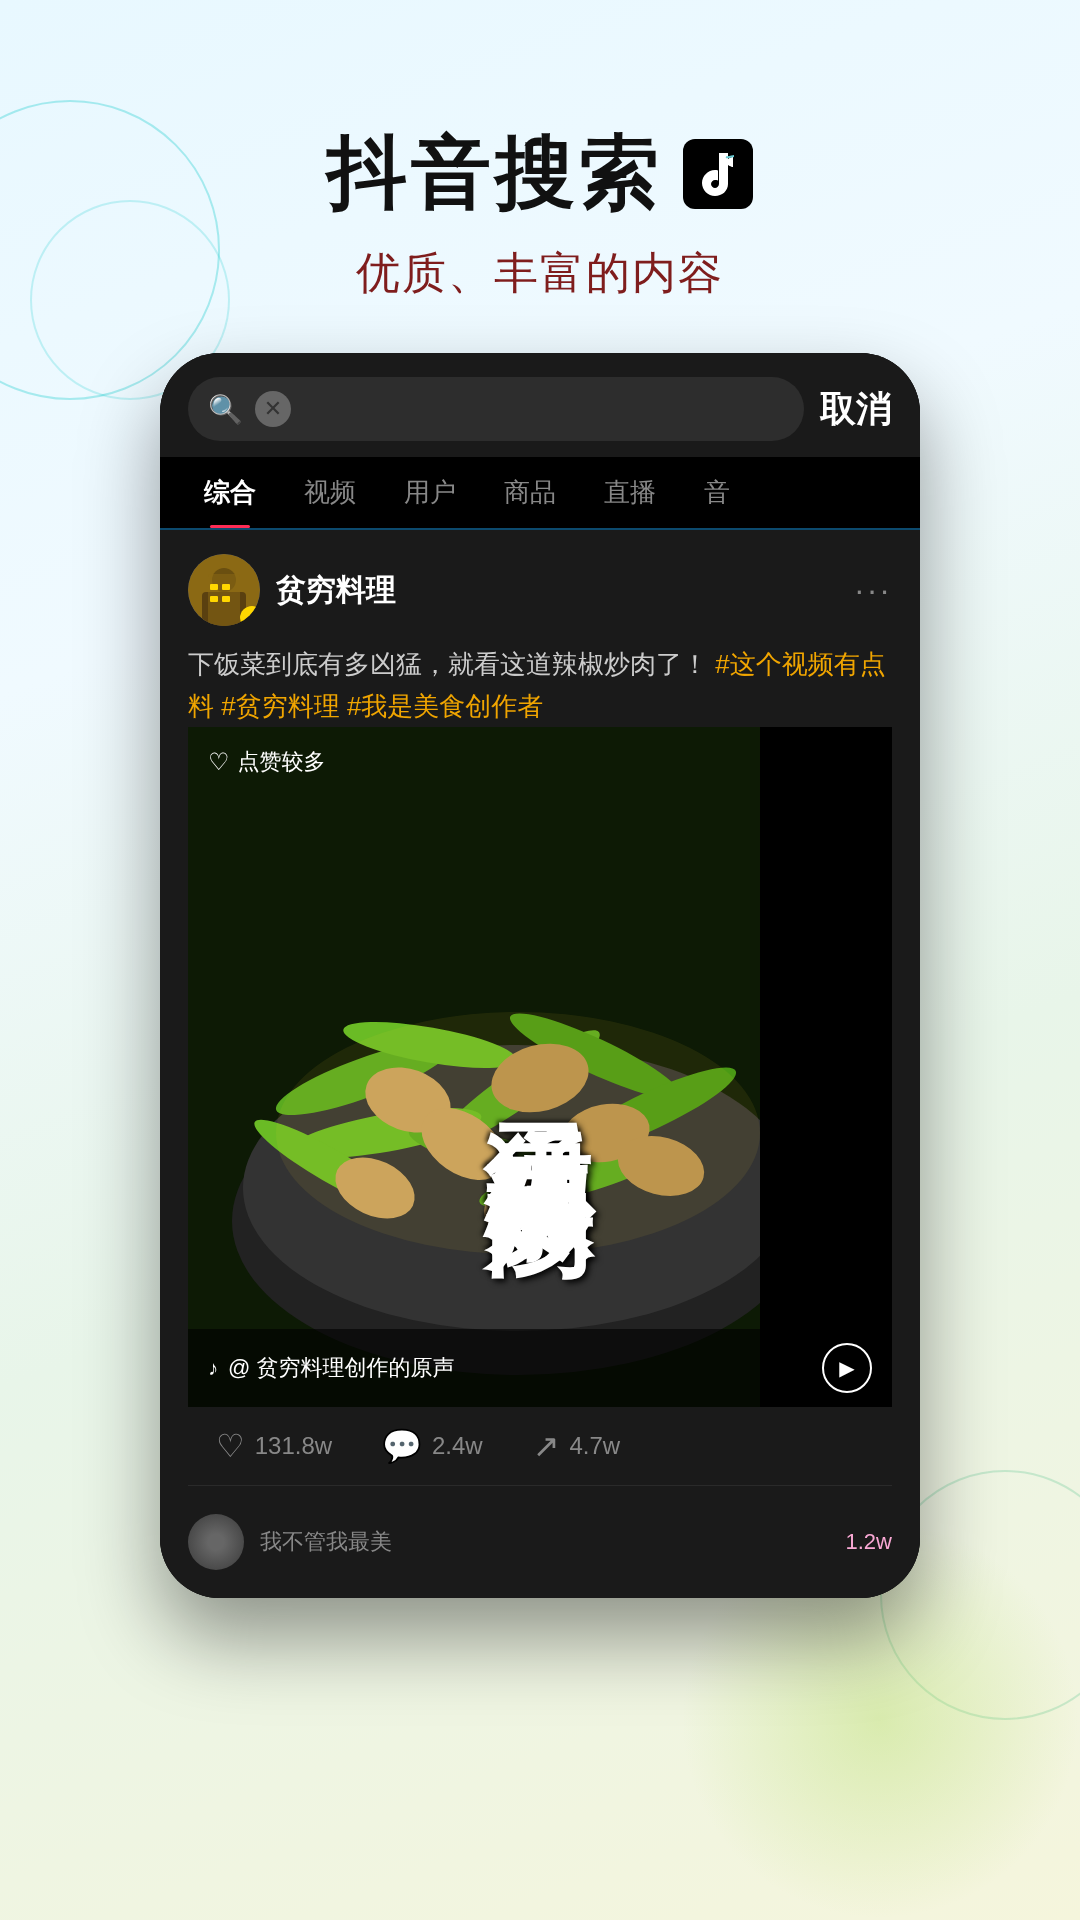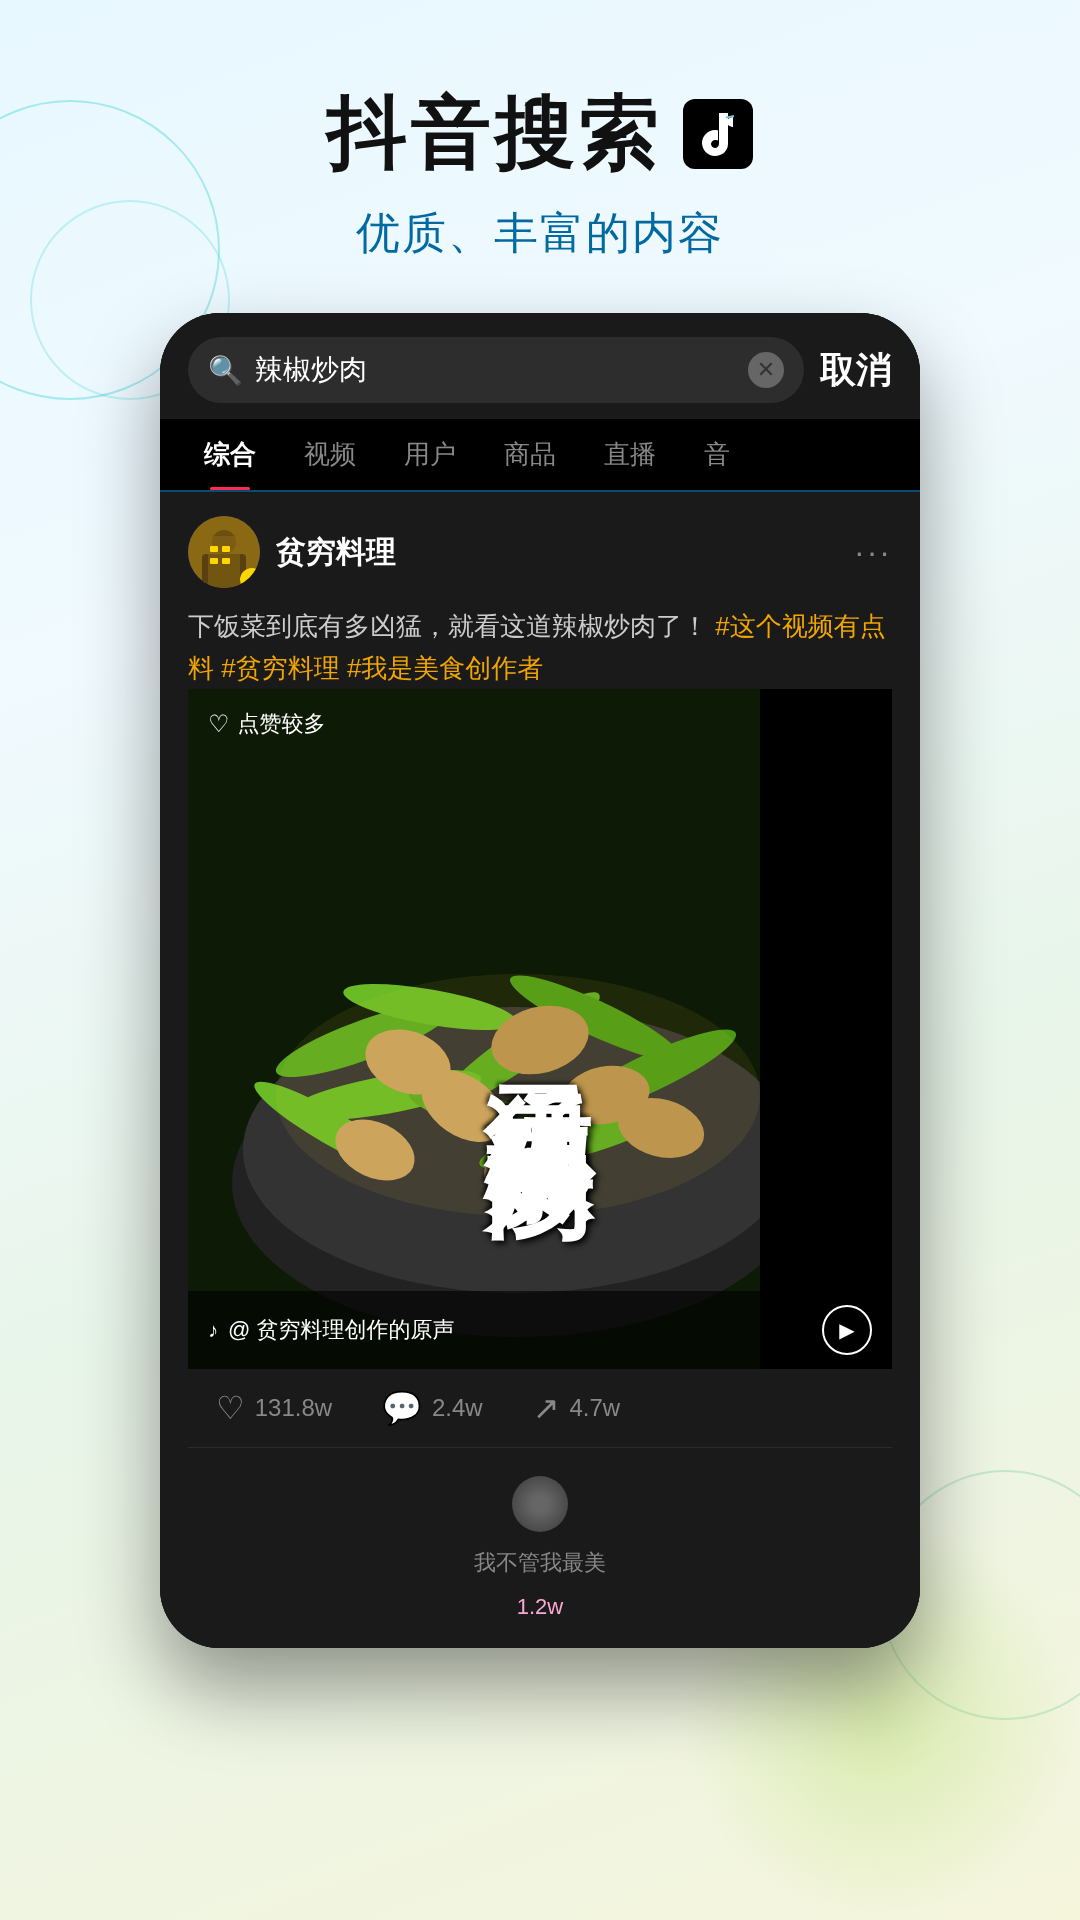--- a/index.html
+++ b/index.html
@@ -42,21 +42,21 @@
       bottom: 200px;
       right: -50px;
     }
 
     .page-wrapper {
       position: relative;
       z-index: 1;
       display: flex;
       flex-direction: column;
       align-items: center;
-      padding-top: 80px;
+      padding-top: 120px;
     }
 
     
     .header-section {
       text-align: center;
       margin-bottom: 50px;
     }
 
     .main-title {
       font-size: 80px;
@@ -81,21 +81,21 @@
       margin-left: 8px;
     }
 
     .tiktok-logo svg {
       width: 50px;
       height: 50px;
     }
 
     .subtitle {
       font-size: 44px;
-      color: #0369a1;
+      color: #7f1d1d;
       font-weight: 400;
       margin-top: 16px;
       letter-spacing: 2px;
     }
 
     
     .phone-mockup {
       width: 760px;
       background: #111;
       border-radius: 60px;
@@ -394,21 +394,20 @@
     .comments-section {
       background: #1a1a1a;
       padding: 16px 28px;
     }
 
     .comment-item {
       display: flex;
       align-items: center;
       gap: 16px;
       padding: 12px 0;
-      flex-direction: column;
     }
 
     .comment-avatar {
       width: 56px;
       height: 56px;
       border-radius: 50%;
       background: radial-gradient(circle, #666 20%, #444 80%);
       flex-shrink: 0;
     }
 
@@ -464,21 +463,20 @@
     </div>
     <div class="subtitle">优质、丰富的内容</div>
   </div>
 
   <div class="phone-mockup">
     <div class="phone-content">
 
       <div class="search-bar-container">
         <div class="search-input-wrapper">
           <span class="search-icon">🔍</span>
-          <span class="search-text">辣椒炒肉</span>
           <div class="clear-btn">
             <span>✕</span>
           </div>
         </div>
         <span class="cancel-btn">取消</span>
       </div>
 
       <div class="tabs-container">
         <div class="tab-item active">
           <span>综合</span>

